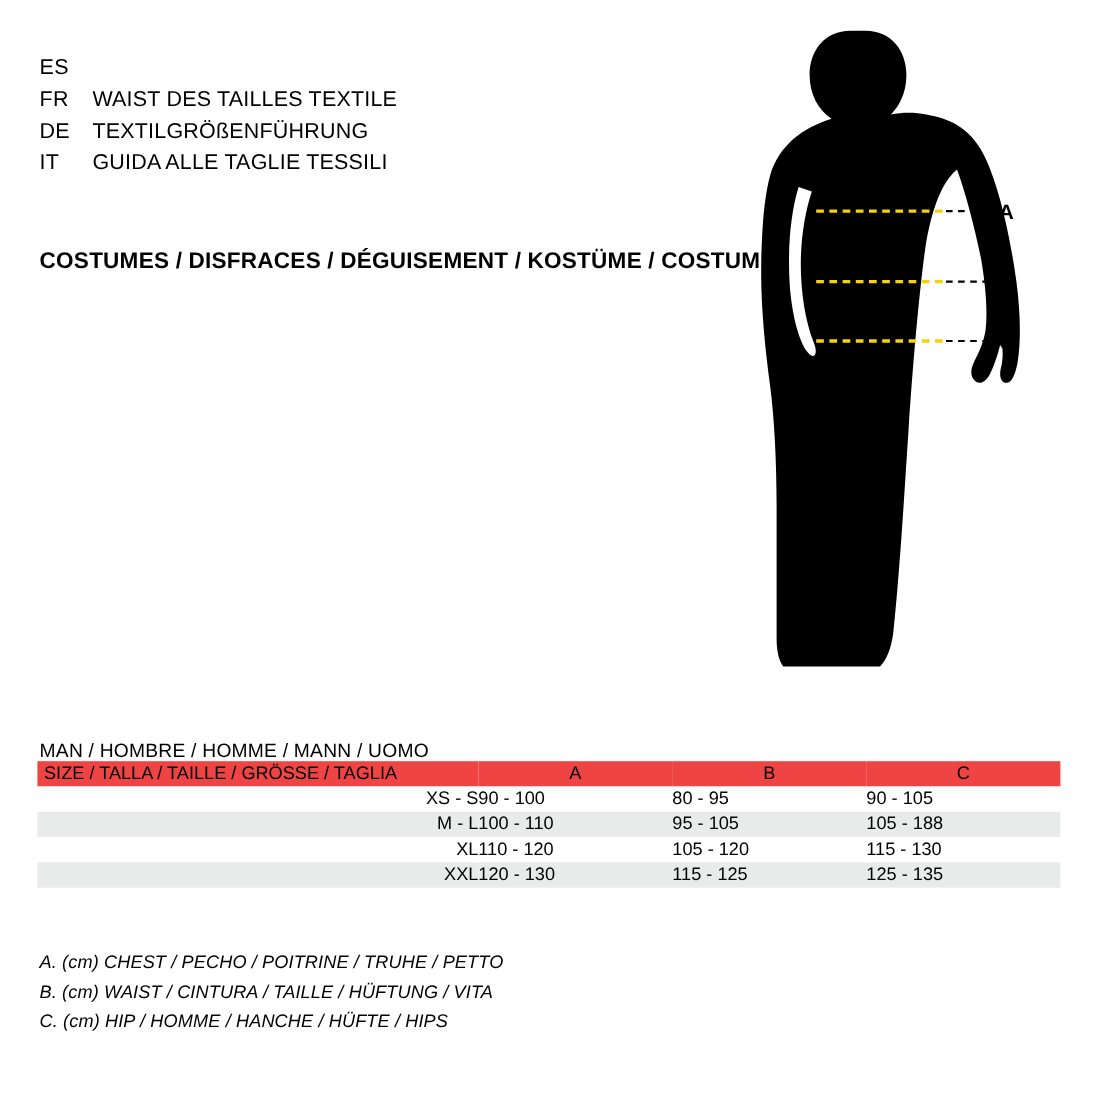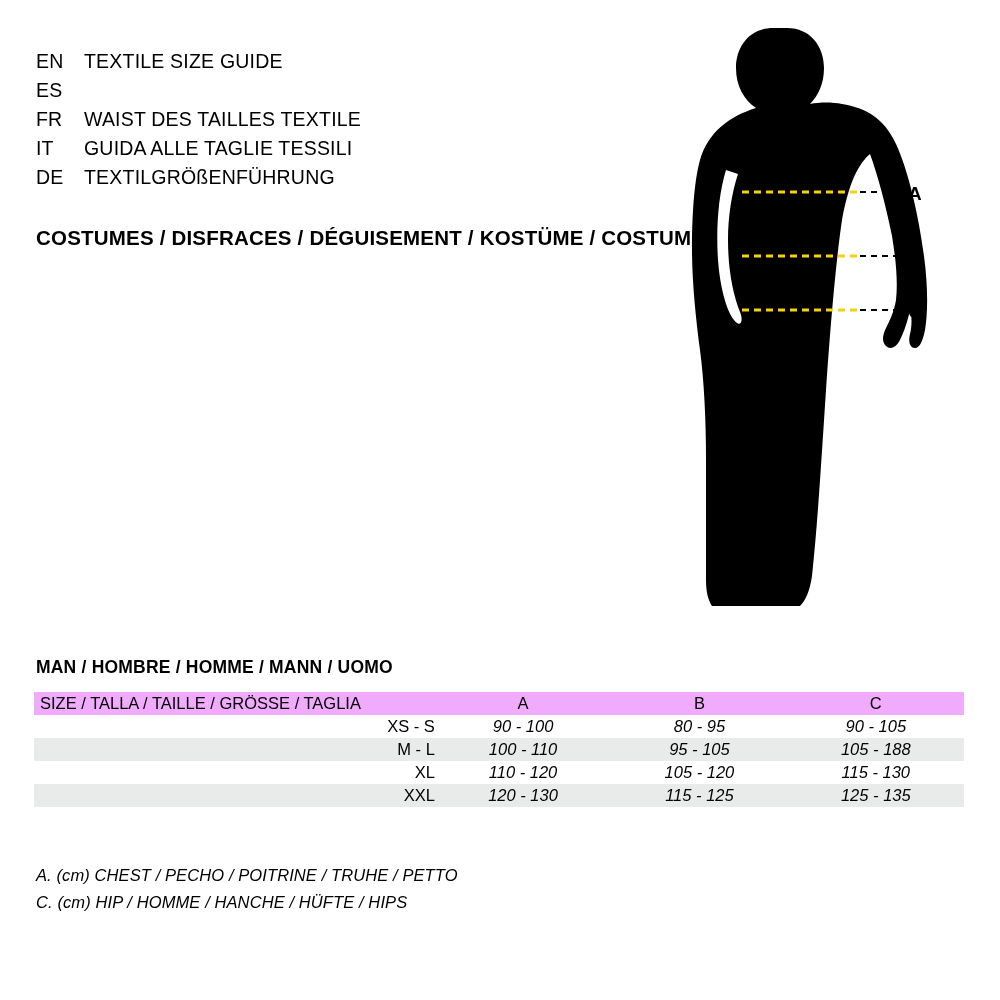--- a/index.html
+++ b/index.html
@@ -65,58 +65,55 @@
     color: #000;
   }
   .lbl-a { left: 248px; top: 163px; }
   .lbl-b { left: 248px; top: 226px; }
   .lbl-c { left: 248px; top: 281px; }
 
   
   .table-title {
     position: absolute;
     left: 36px;
-    top: 657px;
+    top: 672px;
     font-size: 17.5px;
     letter-spacing: 0.2px;
-    font-weight: bold;
   }
 
   table.size-table {
     position: absolute;
     left: 34px;
     top: 692px;
     width: 930px;
     border-collapse: collapse;
     font-size: 16.5px;
   }
   table.size-table th,
   table.size-table td {
     padding: 0;
     height: 23px;
     font-weight: normal;
     line-height: 23px;
   }
   table.size-table thead tr {
-    background: #f0abfc;
+    background: #ef4444;
   }
   table.size-table thead th.col-label {
     text-align: left;
     padding-left: 6px;
   }
   table.size-table thead th.col-val {
     text-align: center;
   }
   table.size-table tbody td.col-label {
     text-align: right;
     padding-left: 6px;
   }
   table.size-table tbody td.col-val {
-    text-align: center;
-    font-style: italic;
   }
   table.size-table tbody tr:nth-child(odd) {
     background: #ffffff;
   }
   table.size-table tbody tr:nth-child(even) {
     background: #e9eaea;
   }
 
   .col-w-label { width: 400px; }
   .col-w-val { width: 176px; }
@@ -133,37 +130,33 @@
     height: 27px;
     line-height: 27px;
     letter-spacing: 0.1px;
   }
 </style>
 </head>
 <body>
 
 <div class="lang-block">
   <div class="lang-row">
-    <span class="lang-code">EN</span>
-    <span class="lang-text">TEXTILE SIZE GUIDE</span>
-  </div>
-  <div class="lang-row">
     <span class="lang-code">ES</span>
   </div>
   <div class="lang-row">
     <span class="lang-code">FR</span>
     <span class="lang-text">WAIST DES TAILLES TEXTILE</span>
   </div>
   <div class="lang-row">
+    <span class="lang-code">DE</span>
+    <span class="lang-text">TEXTILGRÖßENFÜHRUNG</span>
+  </div>
+  <div class="lang-row">
     <span class="lang-code">IT</span>
     <span class="lang-text">GUIDA ALLE TAGLIE TESSILI</span>
-  </div>
-  <div class="lang-row">
-    <span class="lang-code">DE</span>
-    <span class="lang-text">TEXTILGRÖßENFÜHRUNG</span>
   </div>
 </div>
 
 <div class="costumes-line">COSTUMES / DISFRACES / DÉGUISEMENT / KOSTÜME / COSTUMI</div>
 
 <div class="figure-area">
   <svg width="320" height="600" viewBox="0 0 320 600">
 
     <path d="M113 8 C 90 8 76 26 76 48 C 76 66 84 80 96 88 C 70 96 48 112 40 140
              C 34 162 32 196 32 230 C 32 262 36 300 40 330
@@ -247,14 +240,15 @@
       <td class="col-label">XXL</td>
       <td class="col-val">120 - 130</td>
       <td class="col-val">115 - 125</td>
       <td class="col-val">125 - 135</td>
     </tr>
   </tbody>
 </table>
 
 <div class="notes">
   <div>A. (cm) CHEST / PECHO / POITRINE / TRUHE / PETTO</div>
+  <div>B. (cm) WAIST / CINTURA / TAILLE / HÜFTUNG / VITA</div>
   <div>C. (cm) HIP / HOMME / HANCHE / HÜFTE / HIPS</div>
 </div>
 
 </body></html>

